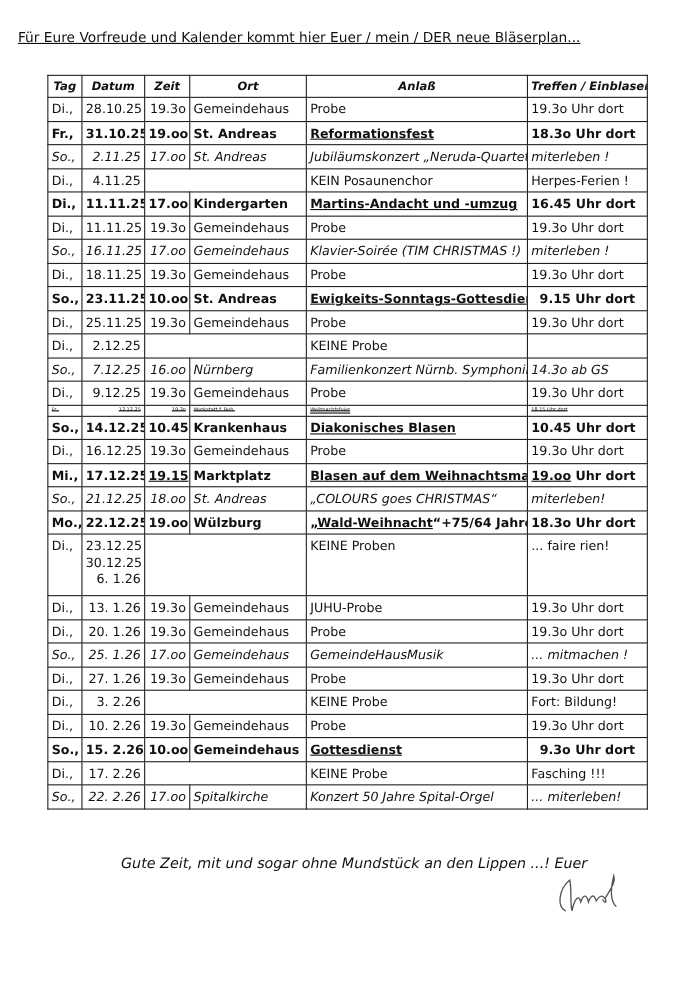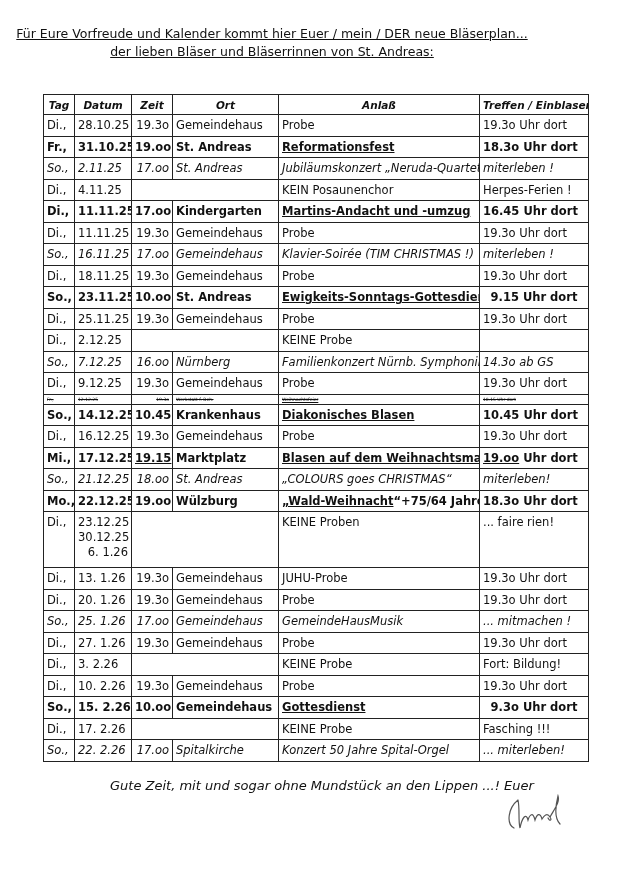--- a/index.html
+++ b/index.html
@@ -1,45 +1,44 @@
 <!DOCTYPE html>
 <html><head>
 <meta charset="utf-8">
 <style>
   html, body { margin: 0; padding: 0; background: #ffffff; }
   body { width: 632px; height: 894px; position: relative; overflow: hidden;
          font-family: "DejaVu Sans", sans-serif; color: #111; }
   .title { position: absolute; left: 0; width: 544px; top: 25px; text-align: center;
            font-size: 12.5px; line-height: 18px; }
   .title span { text-decoration: underline; }
-  table.plan { position: absolute; left: 43px; top: 94px; border-collapse: collapse;
+  table.plan { position: absolute; left: 43px; top: 68px; border-collapse: collapse;
                table-layout: fixed; width: 545px; font-size: 11.5px; }
   table.plan td, table.plan th { border: 1px solid #222; padding: 0 3px; height: 20.5px;
                white-space: nowrap; overflow: hidden; vertical-align: middle; }
   table.plan th { font-style: italic; font-weight: bold; font-size: 10.5px; text-align: center; height: 19px; }
   col.c-tag { width: 31px; } col.c-datum { width: 57px; } col.c-zeit { width: 41px; }
   col.c-ort { width: 106px; } col.c-anlass { width: 201px; } col.c-treffen { width: 109px; }
-  td.datum { text-align: left; padding-right: 9px; }
+  td.datum { text-align: right; padding-right: 9px; }
   td.zeit { text-align: right; padding-right: 2px; }
   td.left-datum { text-align: left; padding-left: 6px; }
   tr.bold td { font-weight: bold; }
   tr.ital td { font-style: italic; }
   tr.strike td { height: 9px; font-size: 4.5px; text-decoration: line-through; }
   tr.tall td { height: 52px; vertical-align: top; padding-top: 3px; }
   .u { text-decoration: underline; }
   td.center { text-align: center; }
   .footer { position: absolute; left: 110px; top: 778px; font-size: 13px; font-style: italic; }
   .sig { position: absolute; left: 500px; top: 790px; width: 80px; height: 45px; }
 </style>
 </head>
 <body>
 
 <div class="title">
   <div><span>Für Eure Vorfreude und Kalender kommt hier Euer / mein / DER neue Bläserplan...</span></div>
-  <div><span>der lieben Bläser und Bläserrinnen von St. Andreas:</span></div>
 </div>
 
 <table class="plan">
   <colgroup>
     <col class="c-tag">
       <col class="c-datum">
       <col class="c-zeit">
       <col class="c-ort">
       <col class="c-anlass">
       <col class="c-treffen">

